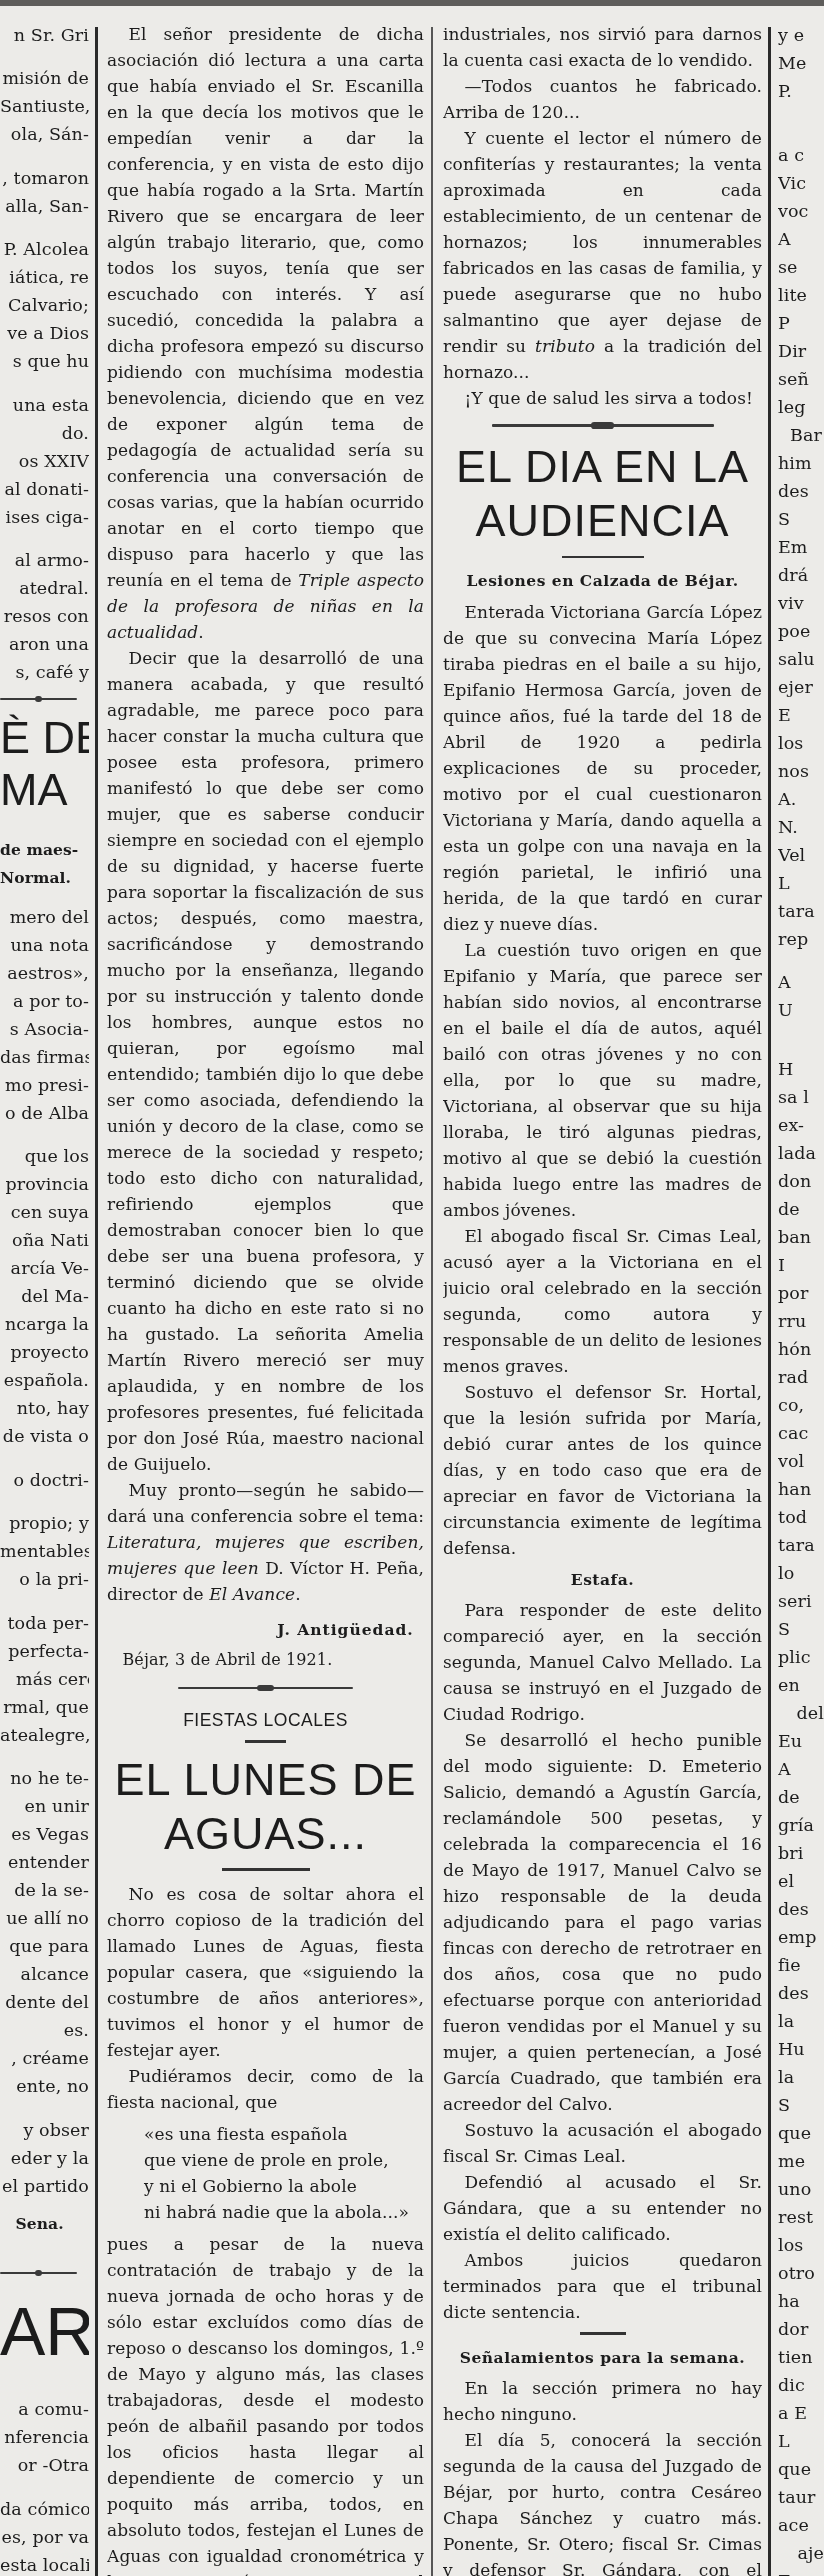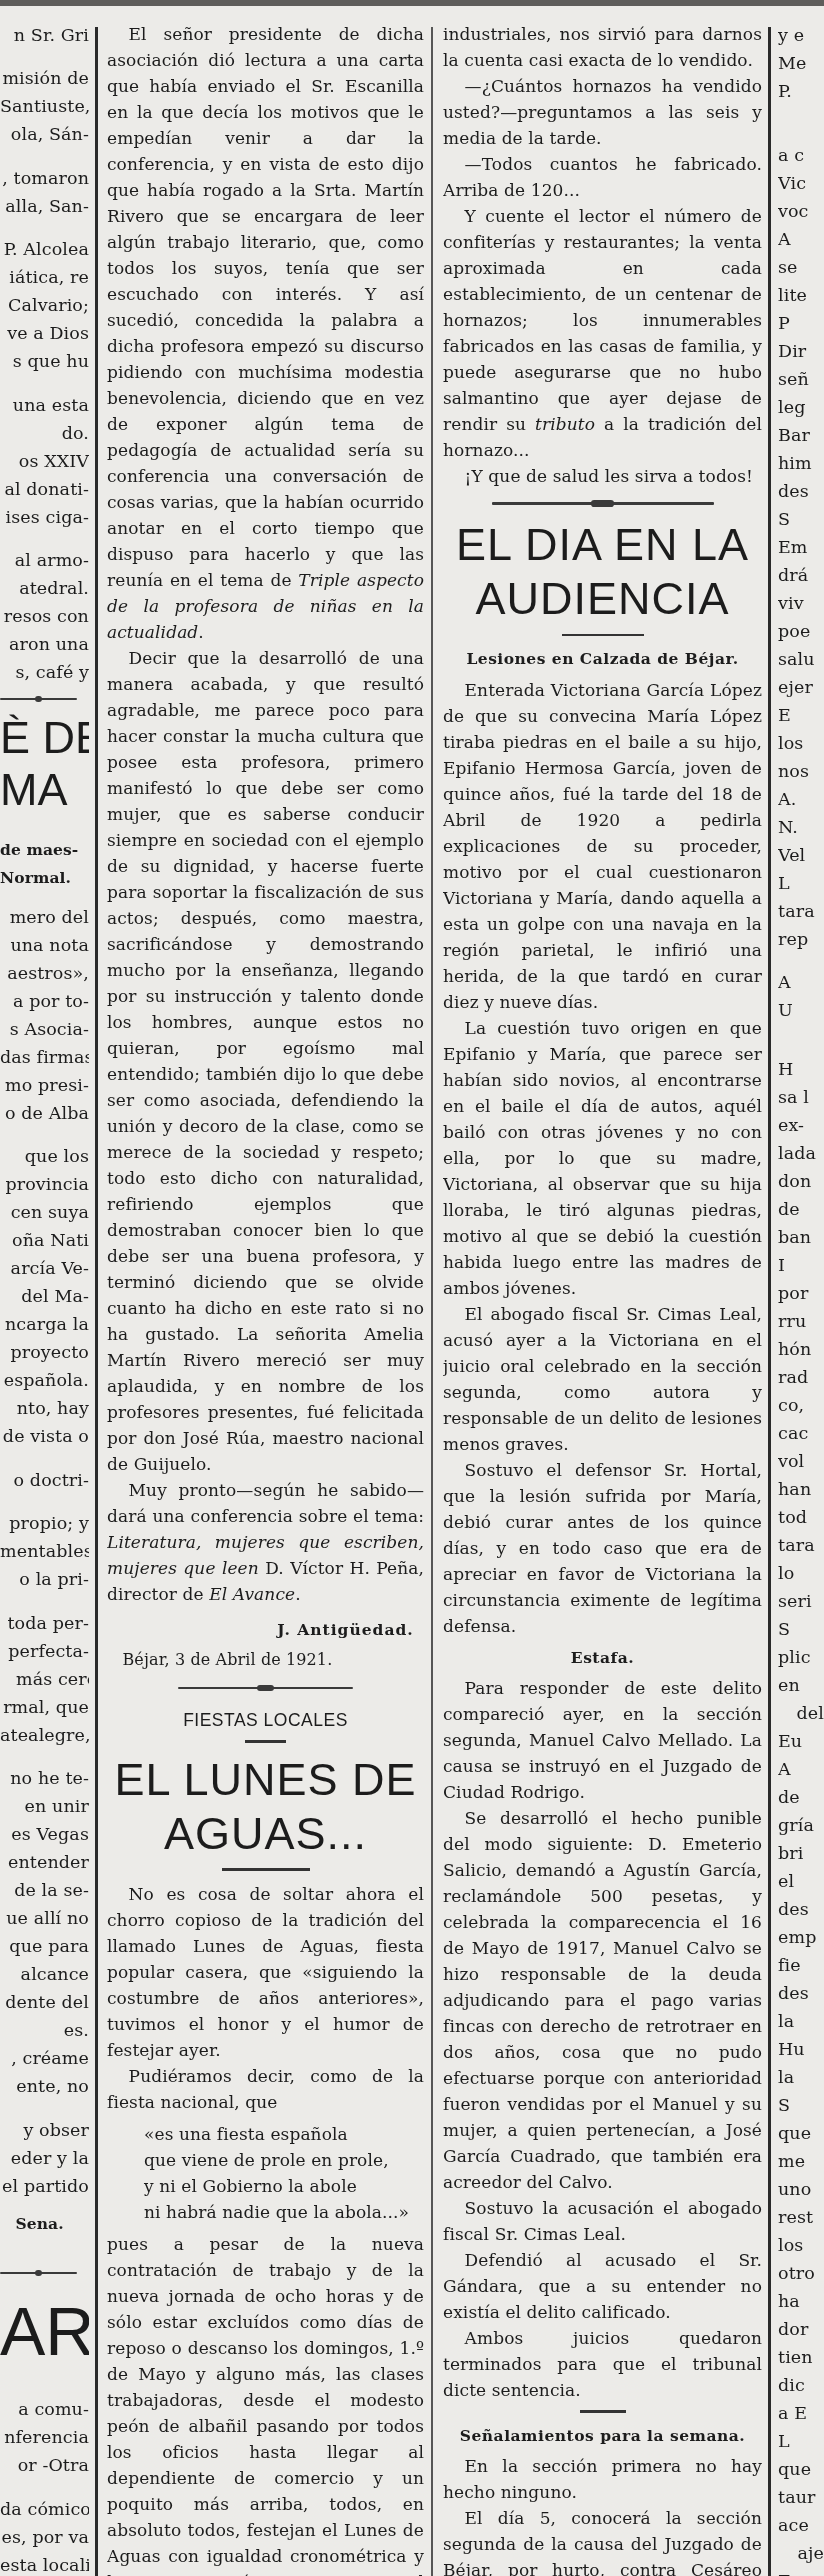--- a/index.html
+++ b/index.html
@@ -171,21 +171,20 @@
       <p class="verse">que viene de prole en prole,</p>
       <p class="verse">y ni el Gobierno la abole</p>
       <p class="verse">ni habrá nadie que la abola...»</p>
     </div>
     <p style="text-indent:0">pues a pesar de la nueva contratación de trabajo y de la nueva jornada de ocho horas y de sólo estar excluídos como días de reposo o descanso los domingos, 1.º de Mayo y alguno más, las clases trabajadoras, desde el modesto peón de albañil pasando por todos los oficios hasta llegar al dependiente de comercio y un poquito más arriba, todos, en absoluto todos, festejan el Lunes de Aguas con igualdad cronométrica y hasta gastronómica, ya que el hornazo forma plato obligado de todas las merendolas campestres y caseras.</p>
 
   </div>
 
   <div class="col c3">
     <p style="text-indent:0">industriales, nos sirvió para darnos la cuenta casi exacta de lo vendido.</p>
-    <p>—¿Cuántos hornazos ha vendido usted?—preguntamos a las seis y media de la tarde.</p>
     <p>—Todos cuantos he fabricado. Arriba de 120...</p>
     <p><span>Y cuente el lector el número de confiterías y restaurantes; la venta aproximada en cada establecimiento, de un centenar de hornazos; los innumerables fabricados en las casas de familia, y puede asegurarse que no hubo salmantino que ayer dejase de rendir su </span><span class="it">tributo</span><span> a la tradición del hornazo...</span></p>
     <p>¡Y que de salud les sirva a todos!</p>
     <div class="orn" style="width:222px"></div>
     <div class="bigtitle">EL DIA EN LA AUDIENCIA</div>
     <div class="short" style="width:82px"></div>
     <p class="subhead">Lesiones en Calzada de Béjar.</p>
     <p>Enterada Victoriana García López de que su convecina María López tiraba piedras en el baile a su hijo, Epifanio Hermosa García, joven de quince años, fué la tarde del 18 de Abril de 1920 a pedirla explicaciones de su proceder, motivo por el cual cuestionaron Victoriana y María, dando aquella a esta un golpe con una navaja en la región parietal, le infirió una herida, de la que tardó en curar diez y nueve días.</p>
     <p>La cuestión tuvo origen en que Epifanio y María, que parece ser habían sido novios, al encontrarse en el baile el día de autos, aquél bailó con otras jóvenes y no con ella, por lo que su madre, Victoriana, al observar que su hija lloraba, le tiró algunas piedras, motivo al que se debió la cuestión habida luego entre las madres de ambos jóvenes.</p>
     <p>El abogado fiscal Sr. Cimas Leal, acusó ayer a la Victoriana en el juicio oral celebrado en la sección segunda, como autora y responsable de un delito de lesiones menos graves.</p>
@@ -211,21 +210,21 @@
         <p style="text-align: left; margin-top: 36px;">a c</p>
         <p style="text-align: left;">Vic</p>
         <p style="text-align: left;">voc</p>
         <p style="text-align: left;">A</p>
         <p style="text-align: left;">se</p>
         <p style="text-align: left;">lite</p>
         <p style="text-align: left;">P</p>
         <p style="text-align: left;">Dir</p>
         <p style="text-align: left;">señ</p>
         <p style="text-align: left;">leg</p>
-        <p style="text-align: left;">Bar</p>
+        <p style="text-align: left; margin-left: 12px;">Bar</p>
         <p style="text-align: left;">him</p>
         <p style="text-align: left;">des</p>
         <p style="text-align: left;">S</p>
         <p style="text-align: left;">Em</p>
         <p style="text-align: left;">drá</p>
         <p style="text-align: left;">viv</p>
         <p style="text-align: left;">poe</p>
         <p style="text-align: left;">salu</p>
         <p style="text-align: left;">ejer</p>
         <p style="text-align: left;">E</p>

